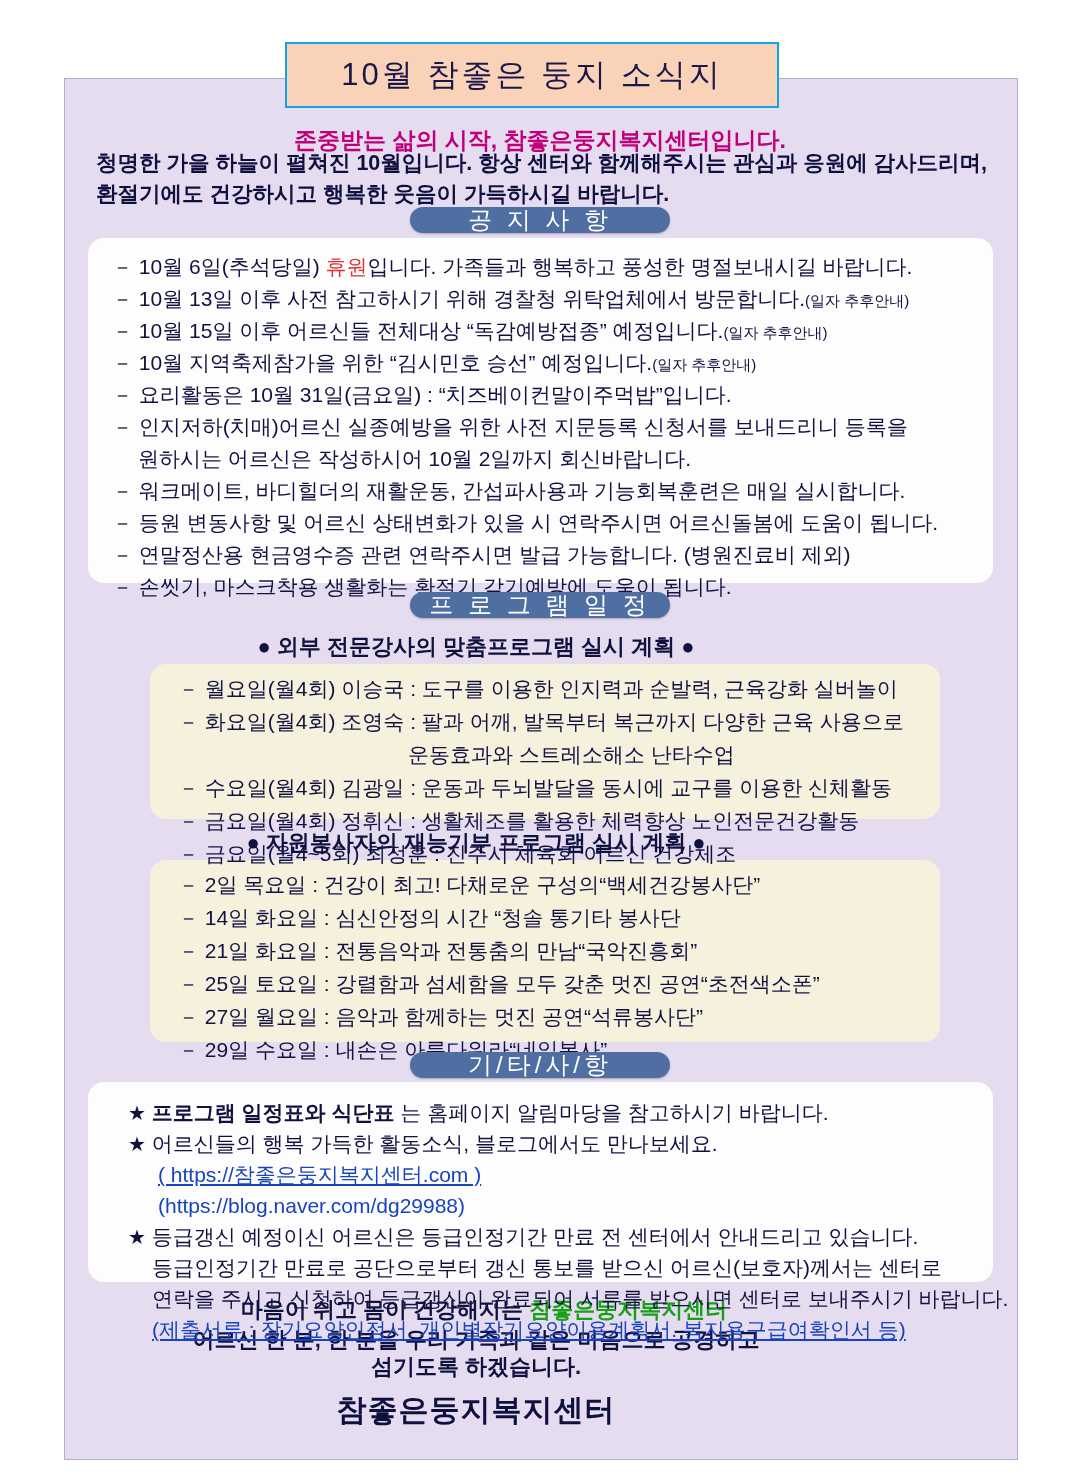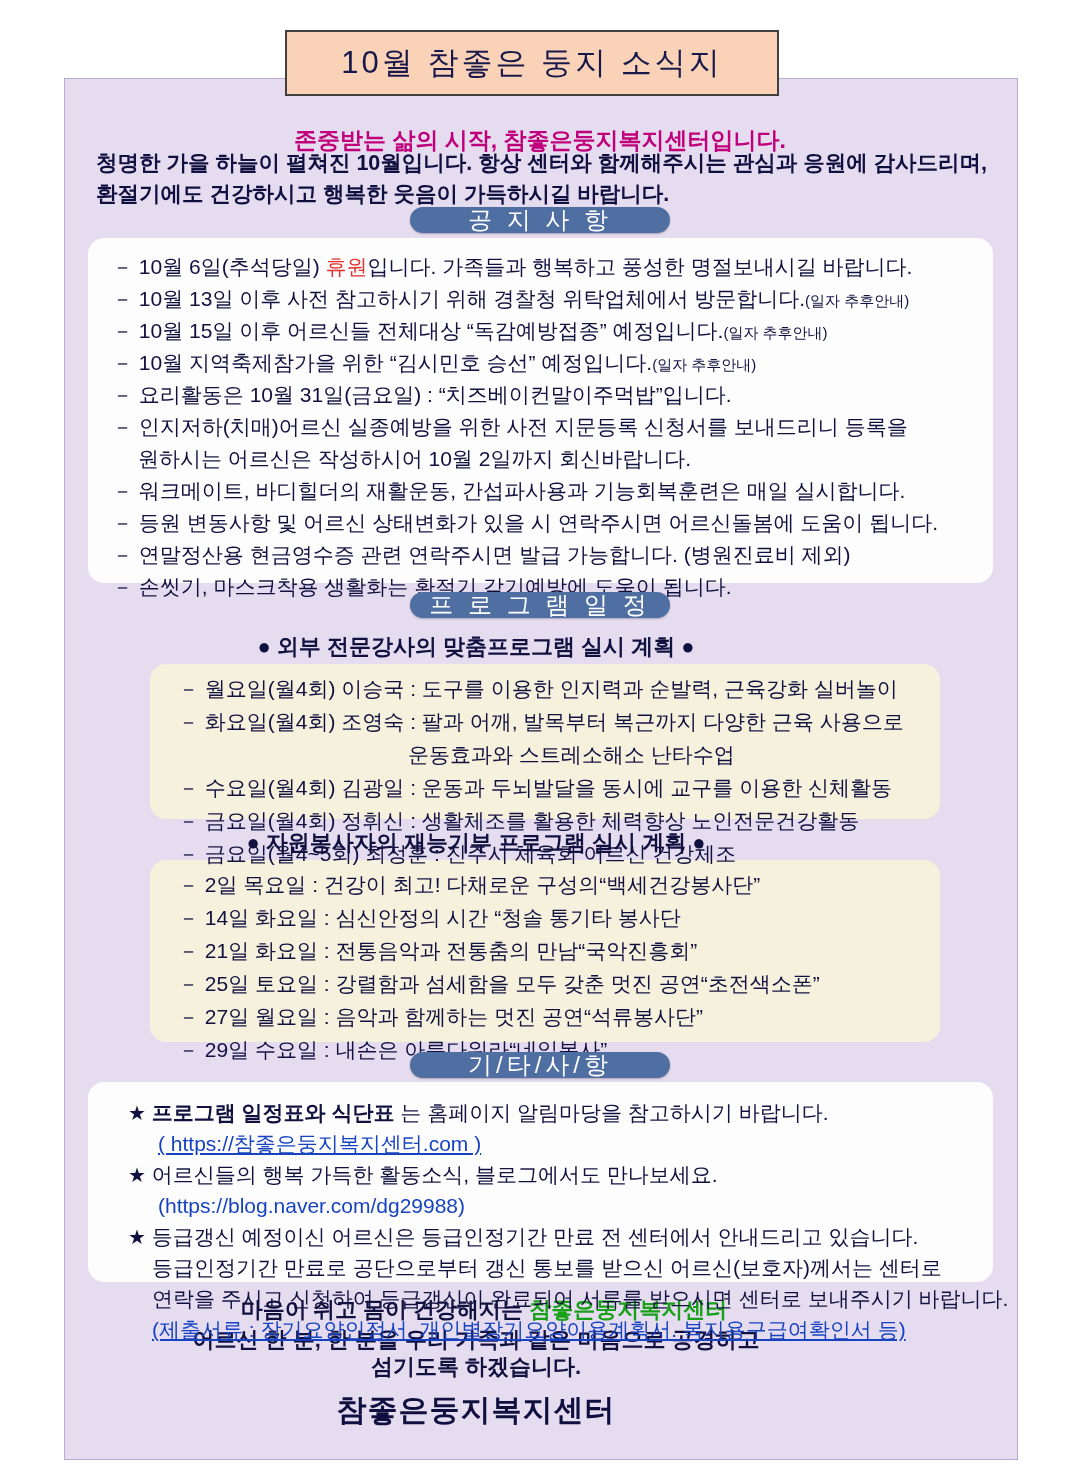--- a/index.html
+++ b/index.html
@@ -28,25 +28,25 @@
     top: 78px;
     width: 952px;
     height: 1380px;
     background: #e6dcf0;
     border: 1px solid #b9a8cf;
   }
   
   .title-box {
     position: absolute;
     left: 285px;
-    top: 30px;
+    top: 42px;
     width: 490px;
     height: 62px;
     background: #f9d2b8;
-    border: 2px solid #404040;
+    border: 2px solid #0ea5e9;
     display: flex;
     align-items: center;
     justify-content: center;
     z-index: 5;
   }
   .title-box span {
     font-size: 31px;
     color: #18184a;
     letter-spacing: 3px;
     font-weight: 500;
@@ -264,26 +264,26 @@
   <div class="sec-head" id="sec-etc">
     <span>기/타/사/항</span>
   </div>
 
   <div class="lines" id="etc-lines">
     <div class="line">
       <span class="star">★</span>
       <span class="bold">프로그램 일정표와 식단표</span>
       <span>는 홈페이지 알림마당을 참고하시기 바랍니다.</span>
     </div>
-    <div class="line sub">
-      <span class="blue-u">(  https://참좋은둥지복지센터.com  )</span>
-    </div>
     <div class="line">
       <span class="star">★</span>
       <span>어르신들의 행복 가득한 활동소식, 블로그에서도 만나보세요.</span>
+    </div>
+    <div class="line sub">
+      <span class="blue-u">(  https://참좋은둥지복지센터.com  )</span>
     </div>
     <div class="line sub">
       <span class="blue">(https://blog.naver.com/dg29988)</span>
     </div>
     <div class="line">
       <span class="star">★</span>
       <span>등급갱신 예정이신 어르신은 등급인정기간 만료 전 센터에서 안내드리고 있습니다.</span>
     </div>
     <div class="line sub2">등급인정기간 만료로 공단으로부터 갱신 통보를 받으신 어르신(보호자)께서는 센터로</div>
     <div class="line sub2">연락을 주시고 신청하여 등급갱신이 완료되어 서류를 받으시면 센터로 보내주시기 바랍니다.</div>

